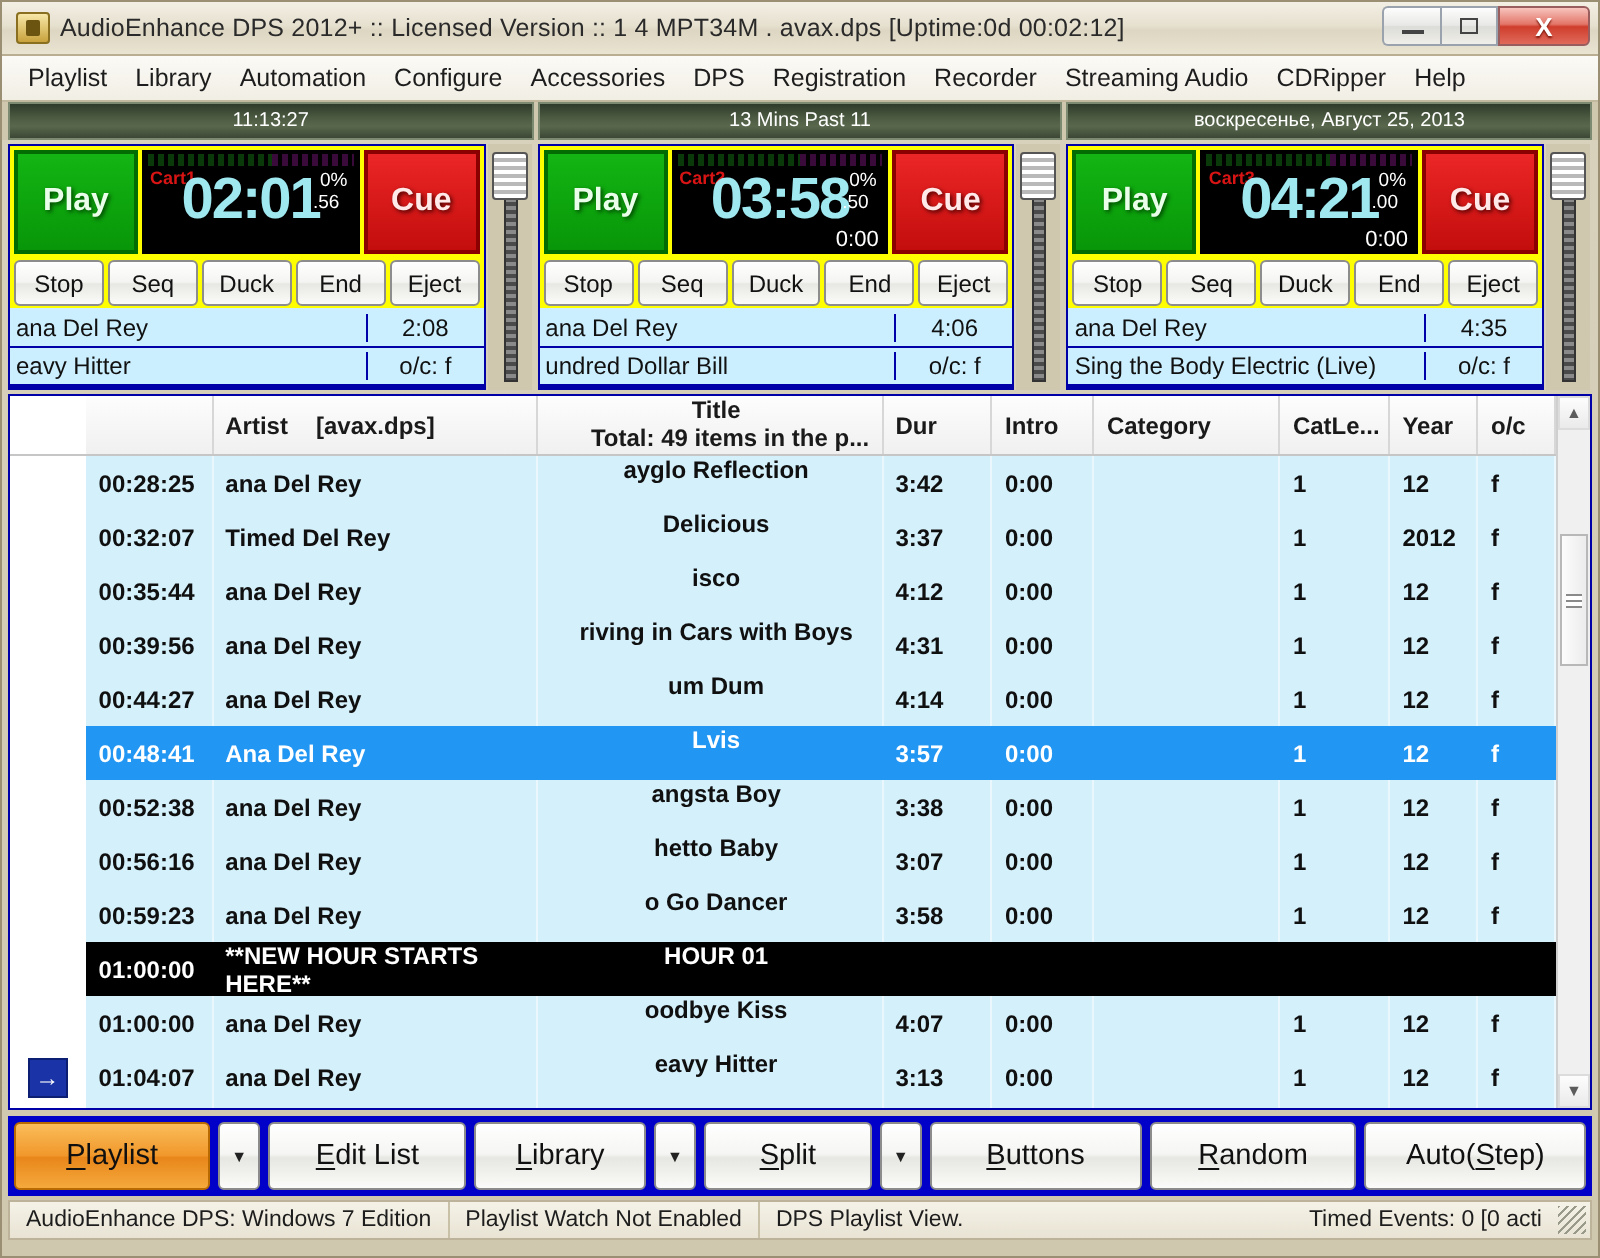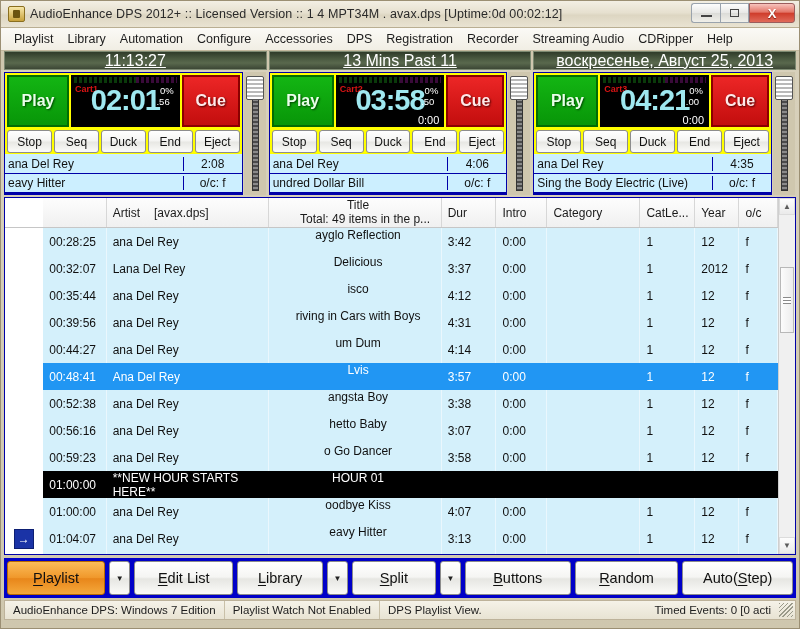--- a/index.html
+++ b/index.html
@@ -37,21 +37,21 @@
   .menubar { height:23px; display:flex; align-items:center; padding-left:6px;
     background:linear-gradient(180deg,#fbfaf6 0%,#f1eee4 100%);
     border-bottom:1px solid #c3b99e; }
   .menu-item { font-size:12.5px; color:#1d1d1d; padding:2px 7px; white-space:nowrap;text-align:right; }
 
   
   .clockstrip { height:19px; display:flex; padding:0 3px; gap:2px;
     background:#cfc7ae; }
   .clockcell { flex:1; display:flex; align-items:center; justify-content:center;
     background:linear-gradient(180deg,#2f3b2a 0%, #4b5a41 40%, #59684d 65%, #3c4735 100%);
-    border:1px solid #7d8a72; color:#ffffff; font-size:16px; white-space:nowrap;text-decoration:underline;}
+    border:1px solid #7d8a72; color:#ffffff; font-size:10px; white-space:nowrap;}
 
   
   .decks { display:flex; padding:2px 3px 0 3px; gap:2px; }
   .deck { flex:1; display:flex; }
   .deckmain { flex:1; }
   .deck-top { display:flex; height:57px; background:#ffff00; padding:2px;
     border:1px solid #0000a8; border-bottom:none; }
   .btn-play { width:62px; background:linear-gradient(180deg,#13b513,#089608);
      border:2px solid #036c03; color:#eaffea; font-size:16px; font-weight:bold;
      display:flex; align-items:center; justify-content:center;
@@ -94,21 +94,21 @@
   .fader .track { position:absolute; left:8px; top:6px; bottom:4px; width:7px;
      background:linear-gradient(90deg,#555,#999,#555);
      border:1px solid #333;
      background-image:repeating-linear-gradient(180deg,#8a8a8a 0px,#8a8a8a 2px,#4a4a4a 2px,#4a4a4a 4px);}
   .fader .knob { position:absolute; left:2px; top:4px; width:18px; height:24px;
      border:1px solid #555; border-radius:2px;
      background:repeating-linear-gradient(180deg,#ffffff 0,#ffffff 2px,#b9b9b9 2px,#b9b9b9 4px);}
 
   
   .gridwrap { margin:2px 3px 0 3px; border:1px solid #0000a8; background:#fff;
-     height:358px; display:flex; }
+     height:358px; display:flex;font-weight:bold; }
   .gridmain { flex:1; display:flex; flex-direction:column; overflow:hidden; }
   .ghead { height:30px; display:flex; background:linear-gradient(180deg,#fdfdfd,#f0f0f0);
      border-bottom:1px solid #c6c6c6; }
   .ghead div { border-right:1px solid #d7d7d7; font-size:12px; color:#1a1a1a;
      display:flex; align-items:center; padding-left:6px; }
   .grows { flex:1; overflow:hidden; }
   .grow { height:27px; display:flex; align-items:stretch; background:#d4f0fb; }
   .grow > div { border-right:1px solid #eaf7fd; font-size:12px; color:#101010;
      display:flex; align-items:center; padding-left:6px; }
   .grow.sel { background:#2196f3; }
@@ -363,21 +363,21 @@
             <div class="c-dur">3:42</div>
             <div class="c-intro">0:00</div>
             <div class="c-cat"></div>
             <div class="c-catle">1</div>
             <div class="c-year">12</div>
             <div class="c-oc">f</div>
           </div>
           <div class="grow">
             <div class="c-gut"></div>
             <div class="c-time">00:32:07</div>
-            <div class="c-artist">Lana Del Rey</div>
+            <div class="c-artist">Timed Del Rey</div>
             <div class="c-title">Delicious</div>
             <div class="c-dur">3:37</div>
             <div class="c-intro">0:00</div>
             <div class="c-cat"></div>
             <div class="c-catle">1</div>
             <div class="c-year">2012</div>
             <div class="c-oc">f</div>
           </div>
           <div class="grow">
             <div class="c-gut"></div>

